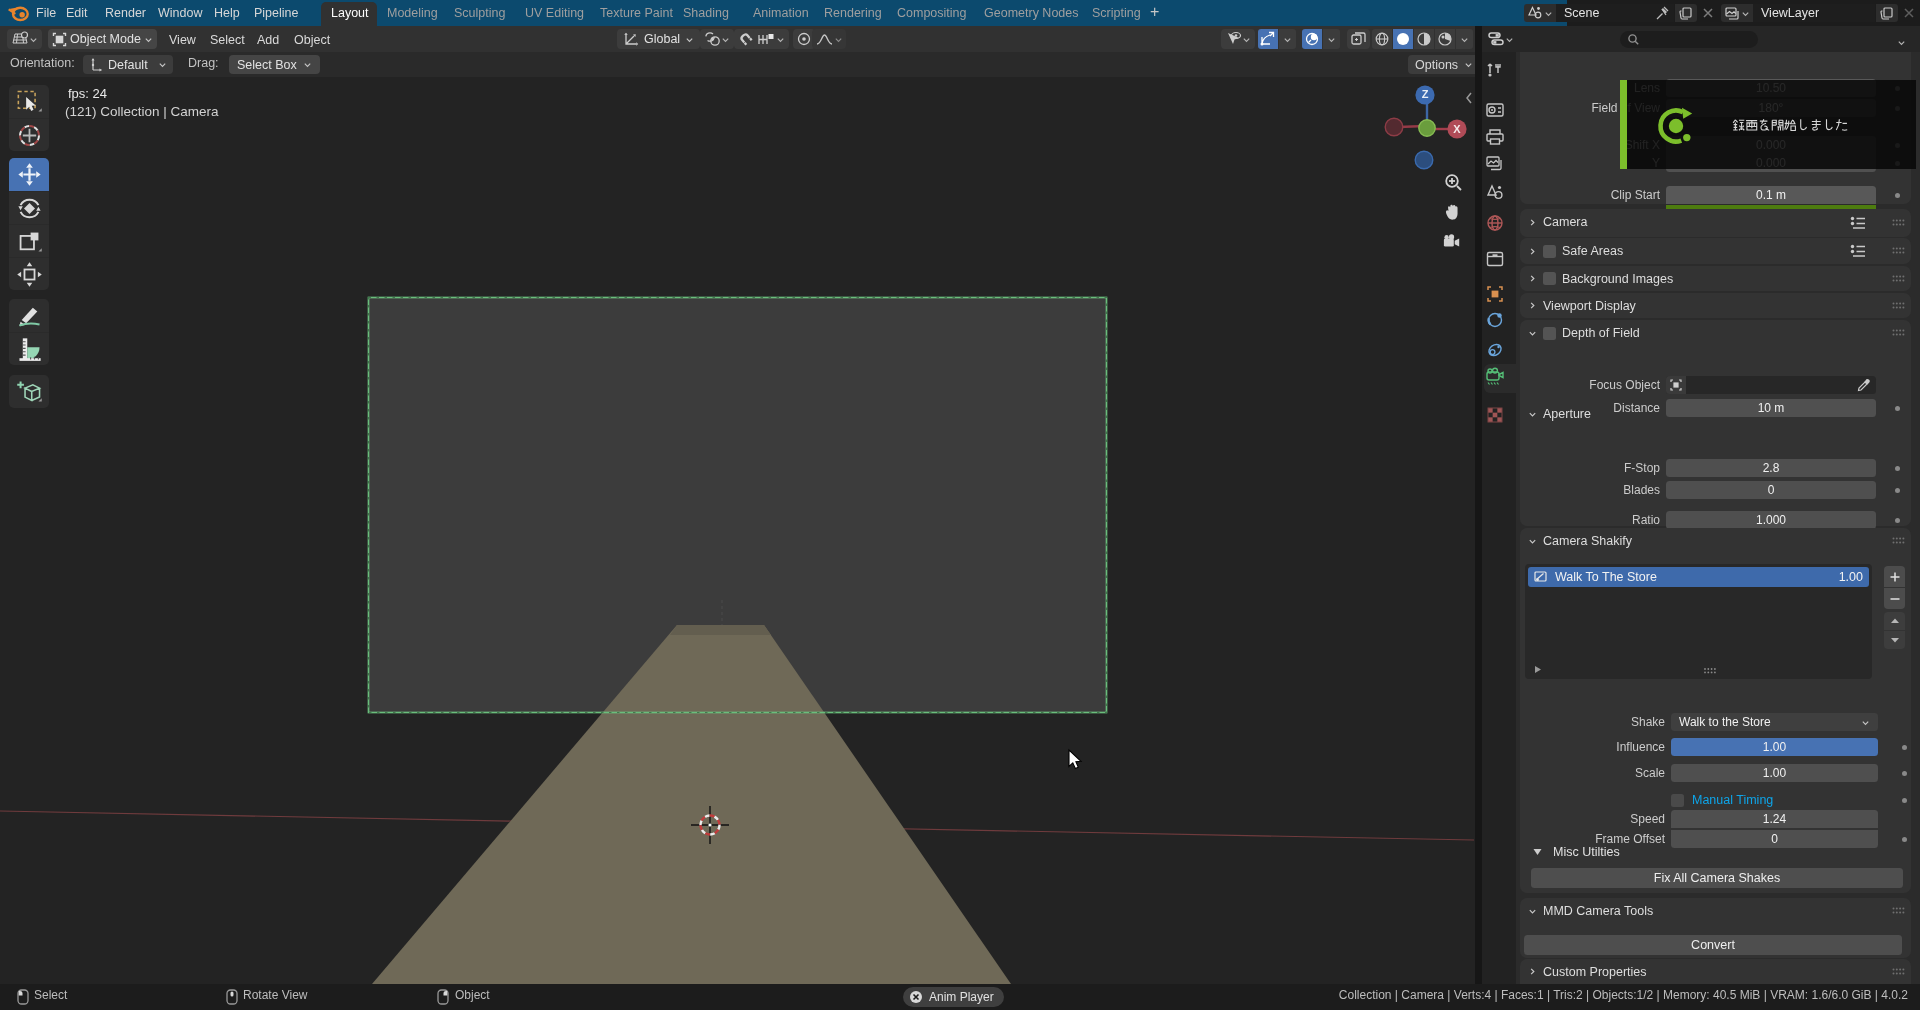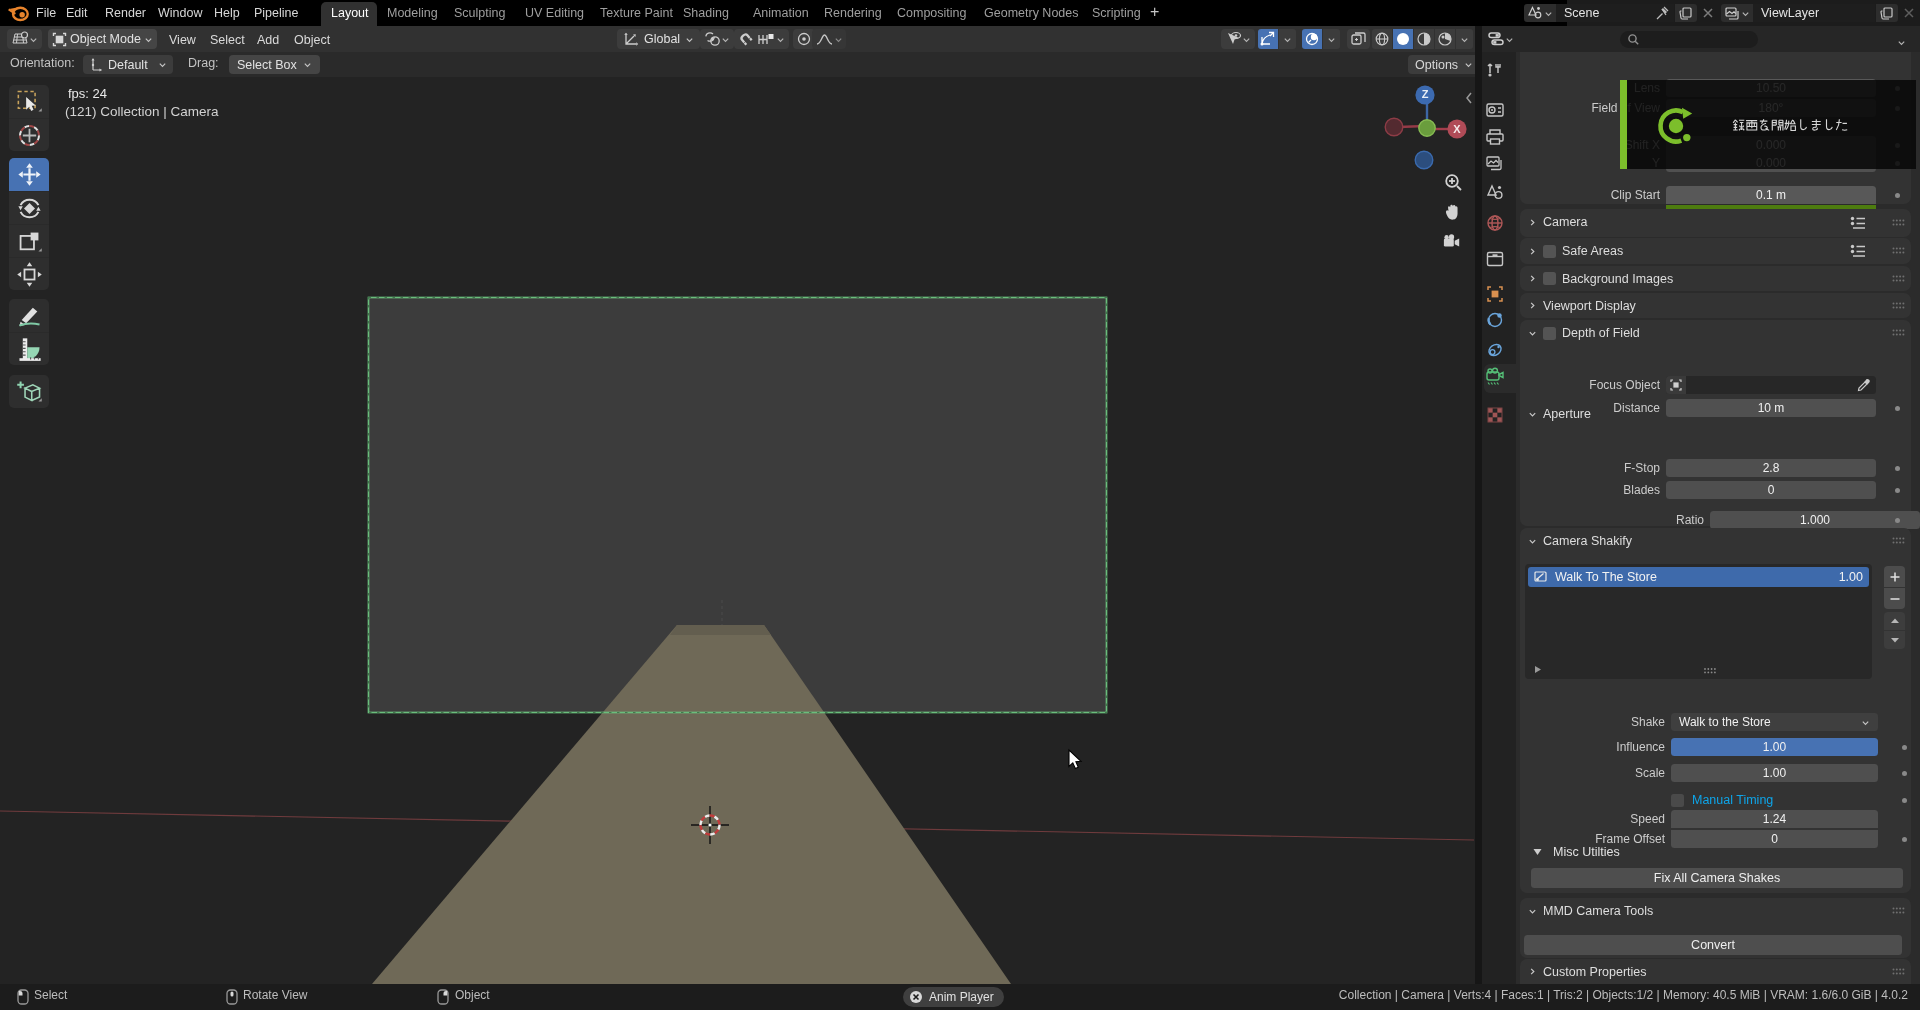--- a/index.html
+++ b/index.html
@@ -17,21 +17,21 @@
   .pdot { position:absolute; left:371px; top:50%; margin-top:-2.5px; width:5px; height:5px; border-radius:50%; background:#898989; }
   .panel { position:absolute; left:4px; width:391px; background:#333333; border-radius:7px; }
   .phead { display:flex; align-items:center; height:26px; padding-left:8px; color:#dedede; gap:6px; }
   .grip { position:absolute; right:6px; top:50%; margin-top:-4px; opacity:0.55; }
   .cb { width:13px; height:13px; border-radius:2.5px; background:#545454; flex:none; }
 </style>
 </head>
 <body>
 <div id="stage">
 
-  <div class="abs" id="topbar" style="left:0;top:0;width:1567px;height:26px;background:#000000;">
+  <div class="abs" id="topbar" style="left:0;top:0;width:1567px;height:26px;background:#0c4a6e;">
 
     <svg class="abs" style="left:8px;top:4px;" width="22" height="18" viewBox="0 0 24 20">
       <ellipse cx="13.5" cy="11" rx="8.2" ry="6.8" fill="none" stroke="#e8842c" stroke-width="2.6"></ellipse>
       <circle cx="15.5" cy="12" r="3" fill="#e8842c"></circle>
       <path d="M 1 5.5 L 10 4 L 6.5 9 Z" fill="#e8842c"></path>
       <path d="M 0.5 6 L 8 11" stroke="#e8842c" stroke-width="2.2"></path>
     </svg>
     <div style="font-size:12.5px;color:#d7d7d7;">
       <span class="abs" style="left:36px;top:6px;">File</span>
       <span class="abs" style="left:66px;top:6px;">Edit</span>
@@ -728,21 +728,21 @@
       <div class="prow" style="top:114px;">
           <div class="plabel">F-Stop</div>
           <div class="pwidget" style="background:#4f4f4f;">2.8</div>
           <div class="pdot"></div>
         </div>
       <div class="prow" style="top:136px;">
           <div class="plabel">Blades</div>
           <div class="pwidget" style="background:#4f4f4f;">0</div>
           <div class="pdot"></div>
         </div>
-      <div class="prow" style="top:166px;justify-content:flex-end;">
+      <div class="prow" style="top:166px;">
           <div class="plabel">Ratio</div>
           <div class="pwidget" style="background:#4f4f4f;">1.000</div>
           <div class="pdot"></div>
         </div>
     </div>
 
     <div class="panel" style="top:476px;height:365px;">
       <div class="phead">
           <svg class="chev" viewBox="0 0 10 10">
             <path d="M2 3.5 L5 6.5 L8 3.5" stroke="#c9c9c9" stroke-width="1.3" fill="none"></path>

